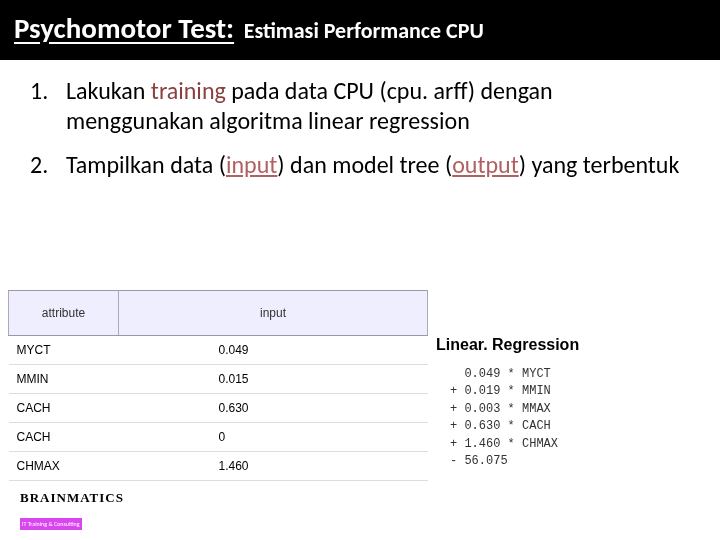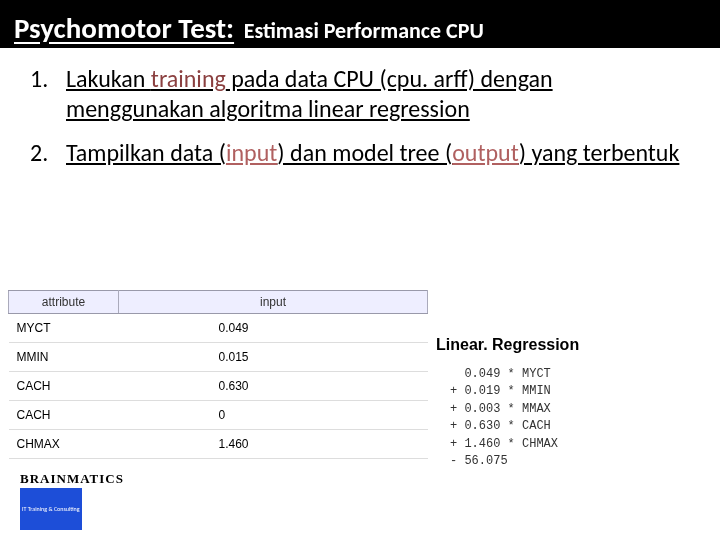--- a/index.html
+++ b/index.html
@@ -7,21 +7,21 @@
     width: 720px;
     height: 540px;
     background: #fff;
     font-family: Calibri, Arial, sans-serif;
     overflow: hidden;
     position: relative;
   }
   .title-bar {
     background: #000;
     color: #fff;
-    padding: 10px 14px 2px 14px;
+    padding: 10px 14px 14px 14px;
     font-weight: bold;
   }
   .title-main {
     font-size: 29px;
     text-decoration: underline;
     text-underline-offset: 4px;
   }
   .title-sub {
     font-size: 22px;
     font-weight: bold;
@@ -35,21 +35,20 @@
     counter-reset: item;
   }
   ol li {
     counter-increment: item;
     font-size: 24px;
     line-height: 1.25;
     margin-bottom: 14px;
     padding-left: 36px;
     position: relative;
     color: #000;
-    text-decoration: underline;
   }
   ol li::before {
     content: counter(item) ".";
     position: absolute;
     left: 0;
     font-size: 24px;
   }
   .hl-train { color: #8b4040; }
   .hl-input { color: #b06060; text-decoration: underline; }
   .hl-output { color: #b06060; text-decoration: underline; }
@@ -66,21 +65,21 @@
     width: 100%;
     border-collapse: collapse;
   }
   .attr-table th {
     background: #eef;
     border: 1px solid #aab;
     border-top: 1px solid #99a;
     border-bottom: 1px solid #99a;
     font-weight: normal;
     text-align: center;
-    padding: 4px 8px;
+    padding: 15px 8px;
     color: #333;
   }
   .attr-table td {
     border-bottom: 1px solid #ddd;
     padding: 7px 8px;
     background: #fff;
   }
   .attr-table td:first-child {
     font-weight: normal;
     color: #000;
@@ -124,26 +123,26 @@
     line-height: 1;
     color: #000;
   }
   .footer-logo .brand {
     font-family: Georgia, serif;
     font-weight: bold;
     font-size: 13px;
     letter-spacing: 1px;
   }
   .footer-logo .tag {
-    background: #1d4ed8;
+    background: #d946ef;
     color: #fff;
     font-size: 6px;
-    padding: 18px 2px;
+    padding: 3px 2px;
     display: inline-block;
-    margin-top: 3px;
+    margin-top: 14px;
   }
 </style>
 </head>
 <body>
 
 <div class="title-bar">
   <span class="title-main">Psychomotor Test:</span>
   <span class="title-sub">Estimasi Performance CPU</span>
 </div>
 

